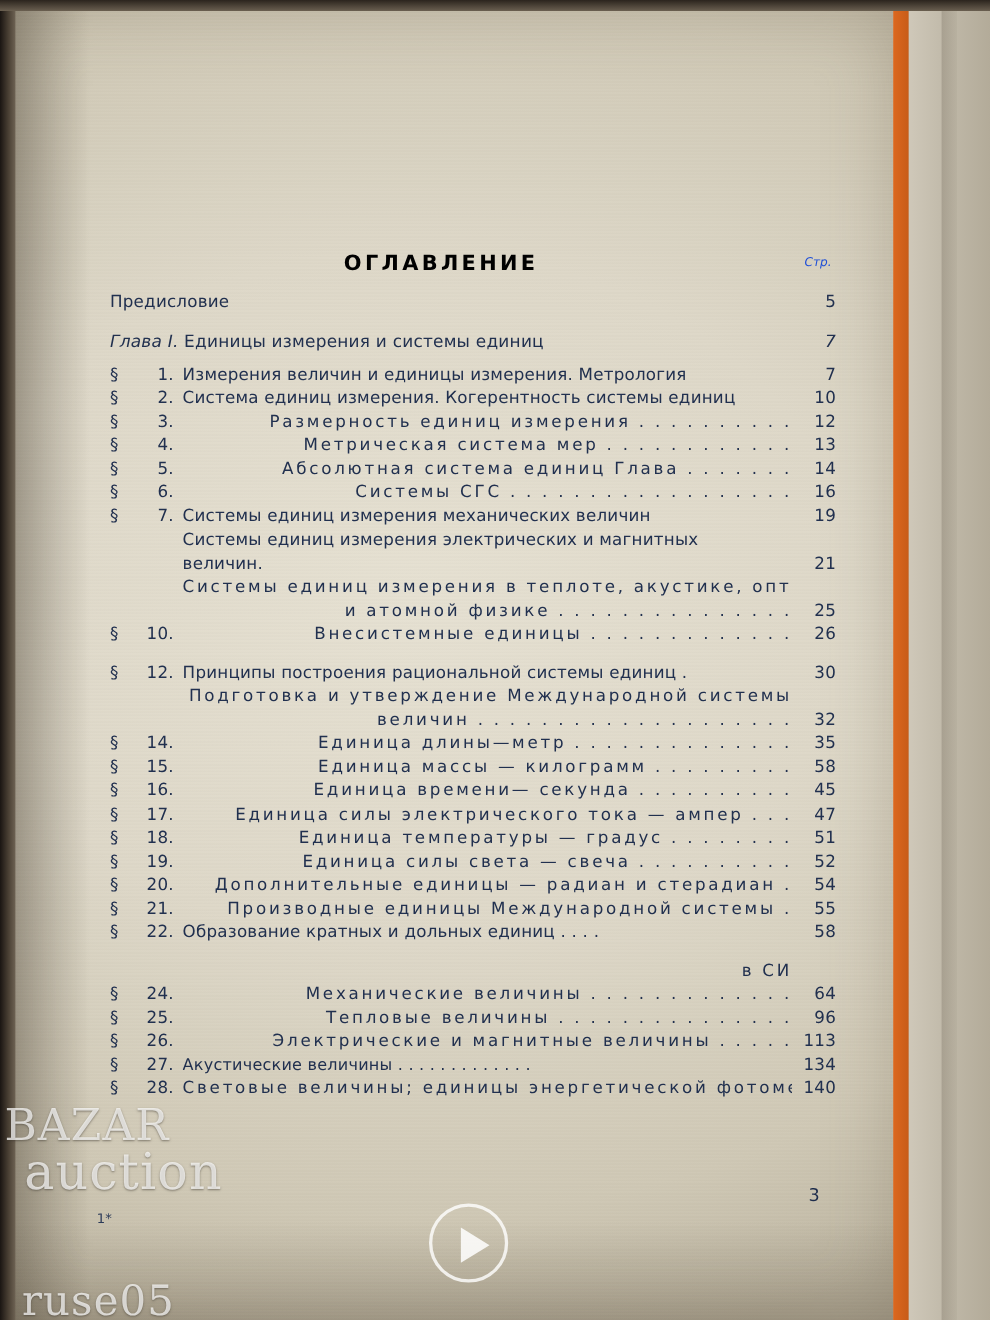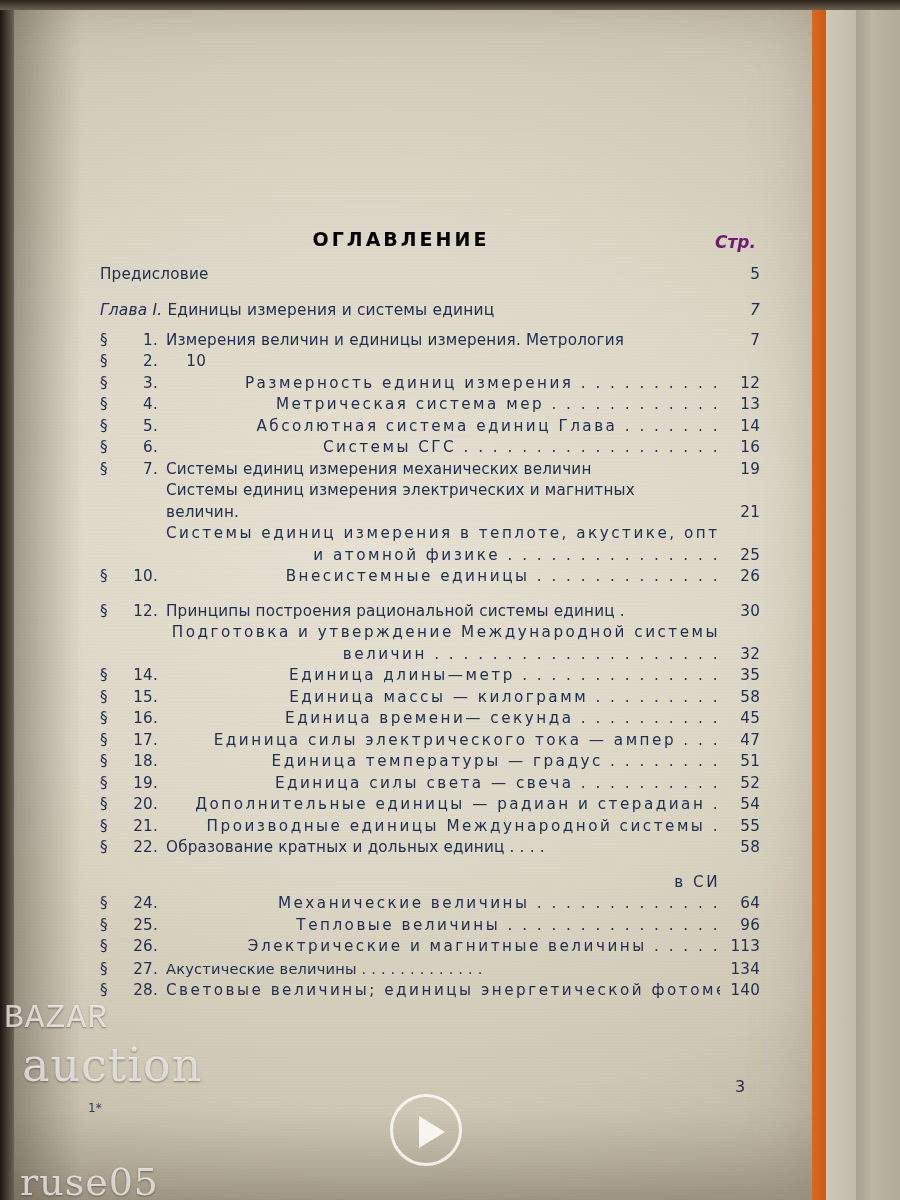--- a/index.html
+++ b/index.html
@@ -99,23 +99,22 @@
     letter-spacing: 3px;
     color: #000000;
     margin: 0 0 14px 0;
     padding-right: 58px;
   }
   .page-col-head {
     position: absolute;
     right: 4px;
     top: 4px;
     font-style: italic;
-    font-size: 17px;
-    color: #701a75;
-    font-weight: bold;
+    font-size: 11px;
+    color: #1d4ed8;
   }
   .row {
     display: flex;
     align-items: baseline;
     font-size: 15.2px;
     line-height: 21.5px;
     letter-spacing: .2px;
     margin: 0;
   }
   .row .sect {
@@ -169,21 +168,21 @@
   }
 
   
   .wm {
     position: absolute;
     pointer-events: none;
     font-family: "DejaVu Serif", serif;
     color: rgba(255,255,255,.72);
     text-shadow: 0 1px 2px rgba(60,55,45,.55);
   }
-  .wm-1 { left: 4px;  top: 1000px; font-size: 33px; letter-spacing: 1px; font-family: Liberation Mono, monospace; }
+  .wm-1 { left: 4px;  top: 1000px; font-size: 40px; letter-spacing: 1px; }
   .wm-2 { left: 22px; top: 1038px; font-size: 46px; letter-spacing: 1px; }
   .wm-3 { left: 20px; top: 1160px; font-size: 38px; letter-spacing: 1px; }
   .wm-play {
     position: absolute;
     left: 390px; top: 1094px;
     width: 72px; height: 72px;
     border-radius: 50%;
     border: 3px solid rgba(255,255,255,.8);
     box-sizing: border-box;
     pointer-events: none;
@@ -229,20 +228,21 @@
 
   <div class="row">
     <span class="sect">§</span>
     <span class="num">1.</span>
     <span class="txt">Измерения величин и единицы измерения. Метрология</span>
     <span class="pg">7</span>
   </div>
   <div class="row">
     <span class="sect">§</span>
     <span class="num">2.</span>
+    <span class="txt">Система единиц измерения. Когерентность системы единиц</span>
     <span class="pg">10</span>
   </div>
   <div class="row">
     <span class="sect">§</span>
     <span class="num">3.</span>
     <span class="txt dots">Размерность единиц измерения . . . . . . . . . .</span>
     <span class="pg">12</span>
   </div>
   <div class="row">
     <span class="sect">§</span>

